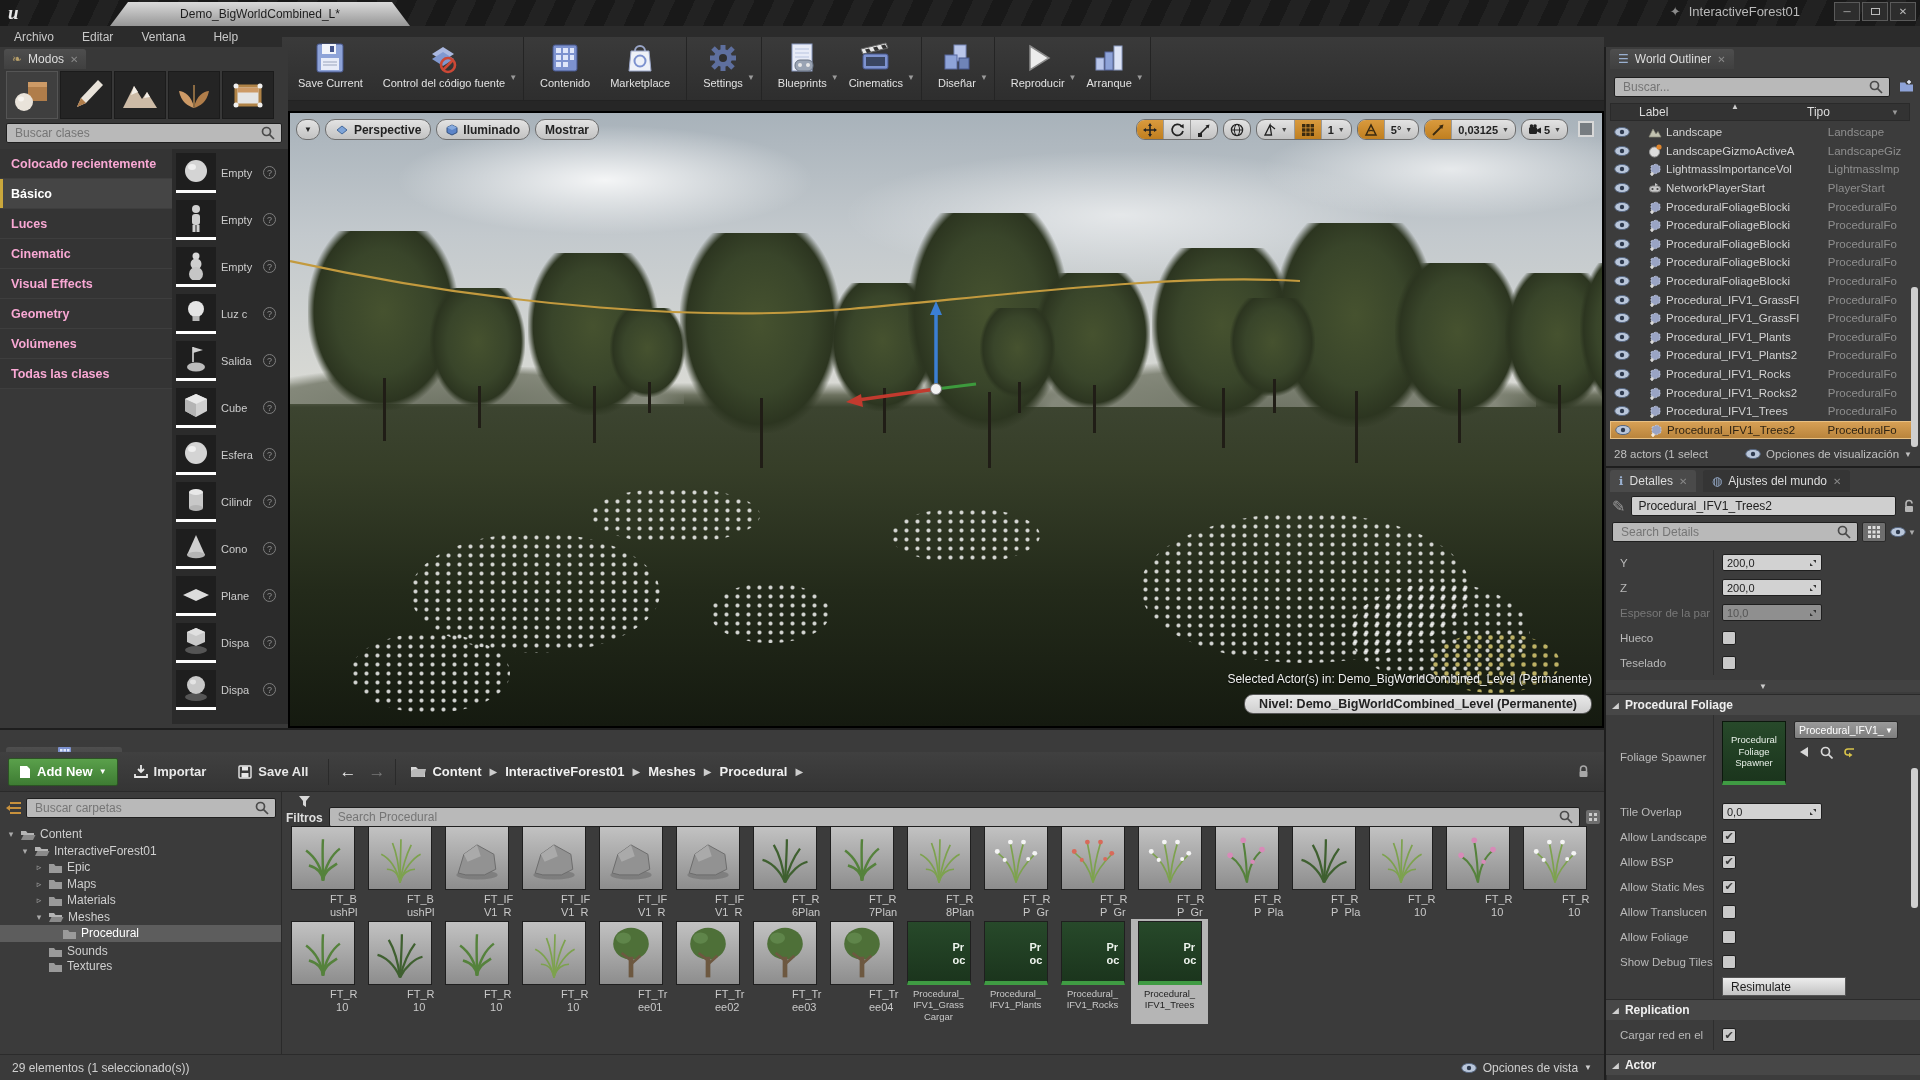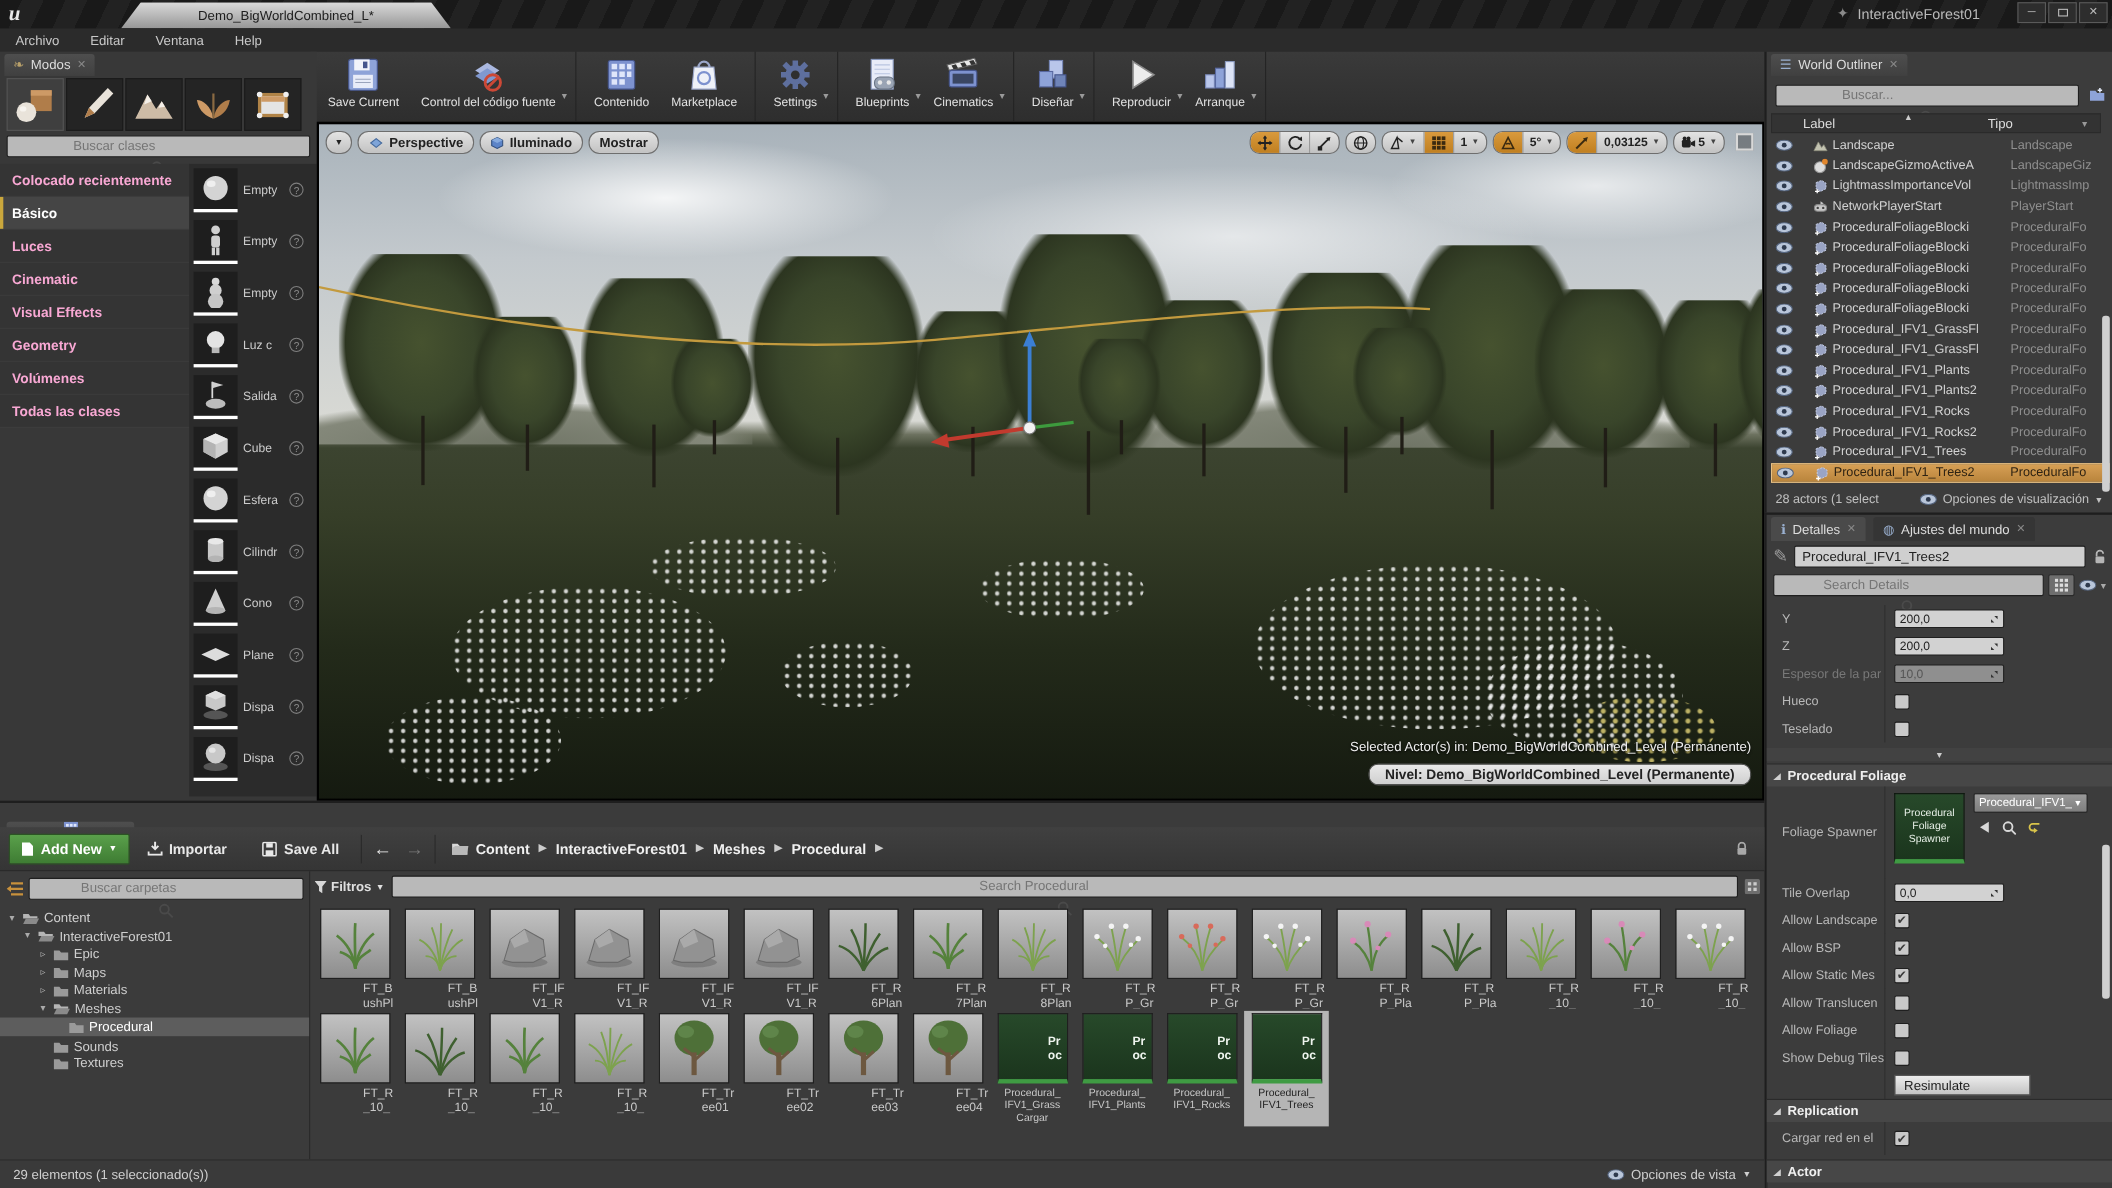--- a/index.html
+++ b/index.html
@@ -17,37 +17,37 @@
     clip-path:polygon(18px 0,calc(100% - 18px) 0,100% 100%,0 100%);color:#1d1d1d;
     font-size:12px;display:flex;align-items:center;justify-content:center;}
   #win-title{right:120px;top:4px;font-size:13px;color:#b9b9b9;display:flex;align-items:center;gap:8px;}
   #win-controls{right:4px;top:2px;display:flex;gap:2px;}
   .winbtn{width:26px;height:19px;border:1px solid #5a5a5a;background:#2d2d2d;color:#bbb;
     font-size:10px;display:flex;align-items:center;justify-content:center;}
   
   #menubar{left:0;top:26px;width:1920px;height:21px;background:#2b2b2b;display:flex;align-items:center;}
   .menu-item{padding:0 14px;font-size:12px;color:#c9c9c9;height:100%;display:flex;align-items:center;}
   
-  #main-toolbar{left:282px;top:47px;width:1322px;height:64px;background:linear-gradient(#3a3a3a,#2e2e2e);
+  #main-toolbar{left:282px;top:37px;width:1322px;height:64px;background:linear-gradient(#3a3a3a,#2e2e2e);
     display:flex;align-items:stretch;border-bottom:1px solid #222;}
   .tb-group{display:flex;align-items:stretch;border-right:1px solid #242424;padding:0 6px;}
   .tb-btn{display:flex;flex-direction:column;align-items:center;justify-content:flex-start;
     padding:4px 10px 2px;position:relative;}
   .tb-btn .lbl{font-size:11px;color:#e2e2e2;margin-top:2px;white-space:nowrap;}
   .tb-caret{align-self:flex-end;color:#9a9a9a;font-size:8px;margin:0 0 18px -6px;}
   #modes-strip{left:0;top:47px;width:282px;height:64px;background:#333;}
   
   #modes-panel{left:0;top:47px;width:288px;height:681px;background:#383838;}
   .panel-tab{height:20px;background:linear-gradient(#4e4e4e,#404040);display:inline-flex;align-items:center;
     gap:6px;padding:0 8px;font-size:12px;color:#ddd;border-radius:3px 3px 0 0;}
   .panel-tab .x{color:#888;font-size:10px;}
   #mode-icons{left:6px;top:24px;display:flex;gap:2px;}
   .mode-btn{width:52px;height:48px;background:#242424;display:flex;align-items:center;justify-content:center;border:1px solid #1b1b1b;}
   .mode-btn.active{background:#3f3f3f;border-color:#555;}
-  .search-field{background:#b9b9b9;border:1px solid #1f1f1f;border-radius:2px;height:20px;display:flex;align-items:center;padding:0 6px;gap:6px;flex-direction:column;}
+  .search-field{background:#b9b9b9;border:1px solid #1f1f1f;border-radius:2px;height:20px;display:flex;align-items:center;padding:0 6px;gap:6px;}
   .search-field input{flex:1;background:transparent;border:none;outline:none;font-size:12px;color:#444;
     font-family:"Liberation Sans",sans-serif;min-width:0;}
   #modes-search{left:6px;top:76px;width:276px;}
   #mode-cats{left:0;top:102px;width:172px;}
   .cat-row{height:30px;display:flex;align-items:center;padding-left:11px;font-size:12.5px;font-weight:bold;
     color:#f9a8d4;border-bottom:1px solid #3e3e3e;background:#343434;position:relative;}
   .cat-row.selected{background:#454545;color:#fff;}
   .cat-row.selected::before{content:"";position:absolute;left:0;top:0;bottom:0;width:3px;background:#caa73c;}
   #mode-items{left:172px;top:102px;width:116px;height:575px;background:#2b2b2b;overflow:hidden;}
   .mode-item{height:47px;display:flex;align-items:center;gap:5px;padding:3px 12px 3px 4px;}
@@ -134,21 +134,21 @@
   .vsep{width:1px;height:26px;background:#2a2a2a;margin:0 4px;}
   #crumbs{display:flex;align-items:center;gap:8px;font-size:13px;font-weight:bold;color:#f0f0f0;}
   .crumb-sep{color:#cccccc;font-size:10px;}
   #cb-left{position:absolute;left:0;top:62px;width:282px;height:262px;border-right:1px solid #2a2a2a;}
   #folder-search{left:26px;top:6px;width:250px;position:absolute;}
   .tree-row{height:16.5px;display:flex;align-items:center;font-size:12px;color:#cfcfcf;gap:4px;white-space:nowrap;}
   .tree-row.selected{background:#5d5d5d;color:#fff;}
   .tree-arrow{width:10px;font-size:9px;color:#aaa;text-align:center;flex:0 0 auto;}
   #cb-main{position:absolute;left:282px;top:62px;width:1322px;height:262px;}
   #filter-row{position:absolute;left:4px;top:4px;width:1314px;display:flex;align-items:center;gap:6px;}
-  #filters-lbl{display:flex;align-items:center;gap:4px;font-size:12px;font-weight:bold;color:#e0e0e0;}
+  #filters-lbl{display:flex;align-items:center;gap:4px;font-size:12px;font-weight:bold;color:#e0e0e0;flex-direction:column;}
   #asset-grid{position:absolute;left:2px;top:32px;width:1316px;display:flex;flex-wrap:wrap;align-content:flex-start;}
   .asset{width:77px;padding:2px 1px;display:flex;flex-direction:column;align-items:center;}
   .asset .thumb{width:64px;height:64px;background:linear-gradient(#c2c2c2,#8d8d8d);border:1px solid #1f1f1f;
     display:flex;align-items:center;justify-content:center;overflow:hidden;}
   .asset .alabel{font-size:11px;color:#c9c9c9;text-align:left;line-height:1.2;margin-top:3px;
     overflow-wrap:anywhere;max-height:24px;overflow:hidden;margin-left:45px;}
   .asset .sub{font-size:9.5px;color:#c9c9c9;text-align:center;line-height:1.2;margin-top:3px;overflow-wrap:anywhere;}
   .asset.spawn .thumb{background:linear-gradient(#27492a,#1b351d);border-bottom:4px solid #3f9b43;
     color:#eef4ee;font-size:10px;font-weight:bold;text-align:center;line-height:1.3;}
   .asset.selected{background:#b5b5b5;}

